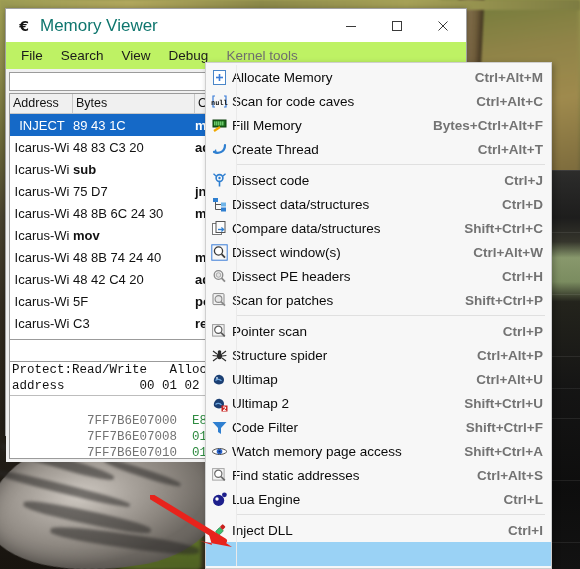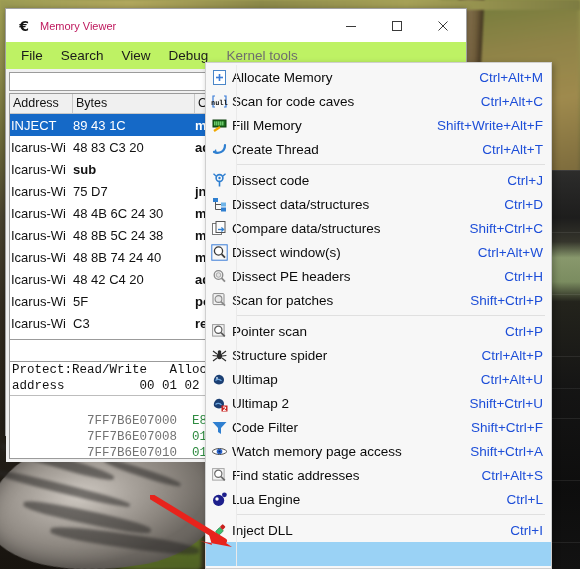--- a/index.html
+++ b/index.html
@@ -121,22 +121,22 @@
     display: flex;
     align-items: center;
   }
   .title-icon {
     width: 16px; height: 16px;
     margin-left: 10px; margin-right: 8px;
     position: relative;
     flex: 0 0 auto;
   }
   .title-text {
-    font-size: 11px;
-    color: #be185d;
+    font-size: 17px;
+    color: #0f766e;
     white-space: nowrap;
   }
   .winbtns {
     position: absolute;
     right: 0; top: 0;
     display: flex; height: 33px;
   }
   .winbtn {
     width: 46px; height: 33px;
     display: flex; align-items: center; justify-content: center;
@@ -207,21 +207,21 @@
 
   .dis-row {
     display: flex;
     height: 22px;
     font-size: 13px;
     color: #111;
     align-items: center;
     white-space: nowrap;
   }
   .dis-row.sel { background: #1569c7; color: #ffffff; }
-  .dis-row .c-addr  { width: 63px; overflow: hidden; padding-left: 1px; box-sizing: border-box; }
+  .dis-row .c-addr  { width: 63px; overflow: hidden; padding-left: 1px; box-sizing: border-box; text-align: center; }
   .dis-row .c-bytes { width: 122px; overflow: hidden; box-sizing: border-box; }
   .dis-row .c-op    { width: 120px; font-weight: bold; box-sizing: border-box; }
 
   
   .hex-wrap {
     position: relative;
     background: #f0f0f0;
     padding: 0 3px 3px 3px;
   }
   .hex-copybar {
@@ -270,21 +270,21 @@
     color: #0b0b0b;
     white-space: nowrap;
   }
   .mi.hl { background: #9ad2f5; }
   .mi-icon {
     width: 26px; min-width: 26px;
     height: 24px;
     display: flex; align-items: center; justify-content: center;
   }
   .mi-label { flex: 1 1 auto; }
-  .mi-accel { color: #1d4ed8; font-size: 13.5px; padding-left: 14px; }
+  .mi-accel { color: #737373; font-size: 13.5px; padding-left: 14px; font-weight: bold; }
   .mi-sep {
     height: 1px;
     background: #e0e0e0;
     margin: 3px 6px 3px 30px;
   }
   .menu-divline {
     position: absolute;
     left: 30px; top: 2px; bottom: 2px;
     width: 1px;
     background: #eaeaea;
@@ -392,26 +392,25 @@
           <div class="c-addr">Icarus-Wi</div>
           <div class="c-op">sub</div>
         </div>
         <div class="dis-row">
           <div class="c-addr">Icarus-Wi</div>
           <div class="c-bytes">75 D7</div>
           <div class="c-op">jne</div>
         </div>
         <div class="dis-row">
           <div class="c-addr">Icarus-Wi</div>
-          <div class="c-bytes">48 4B 6C 24 30</div>
+          <div class="c-bytes">48 8B 6C 24 30</div>
           <div class="c-op">mov</div>
         </div>
         <div class="dis-row">
           <div class="c-addr">Icarus-Wi</div>
-          <div class="c-bytes">48 8B 5C 24 38</div>
           <div class="c-op">mov</div>
         </div>
         <div class="dis-row">
           <div class="c-addr">Icarus-Wi</div>
           <div class="c-bytes">48 8B 74 24 40</div>
           <div class="c-op">mov</div>
         </div>
         <div class="dis-row">
           <div class="c-addr">Icarus-Wi</div>
           <div class="c-bytes">48 42 C4 20</div>
@@ -491,21 +490,21 @@
             <rect x="3.2" y="4.4" width="1.2" height="4"></rect>
               <rect x="5.2" y="4.4" width="1.2" height="4"></rect>
             <rect x="7.2" y="4.4" width="1.2" height="4"></rect>
               <rect x="9.2" y="4.4" width="1.2" height="4"></rect>
             <rect x="11.2" y="4.4" width="1.2" height="4"></rect>
           </g>
           <path d="M3 14 L9 10" stroke="#f0a800" stroke-width="2.2" fill="none"></path>
         </svg>
       </div>
       <div class="mi-label">Fill Memory</div>
-      <div class="mi-accel">Shift+Write+Alt+F</div>
+      <div class="mi-accel">Bytes+Ctrl+Alt+F</div>
     </div>
 
     <div class="mi">
       <div class="mi-icon">
         <svg class="ico" width="17" height="17" viewBox="0 0 17 17">
           <path d="M14 4 C14 11, 8 13, 3 11" fill="none" stroke="#2f7fd0" stroke-width="2.2" stroke-linecap="round"></path>
           <path d="M5 8 L2.2 11.2 L6 13 Z" fill="#2f7fd0"></path>
         </svg>
       </div>
       <div class="mi-label">Create Thread</div>

